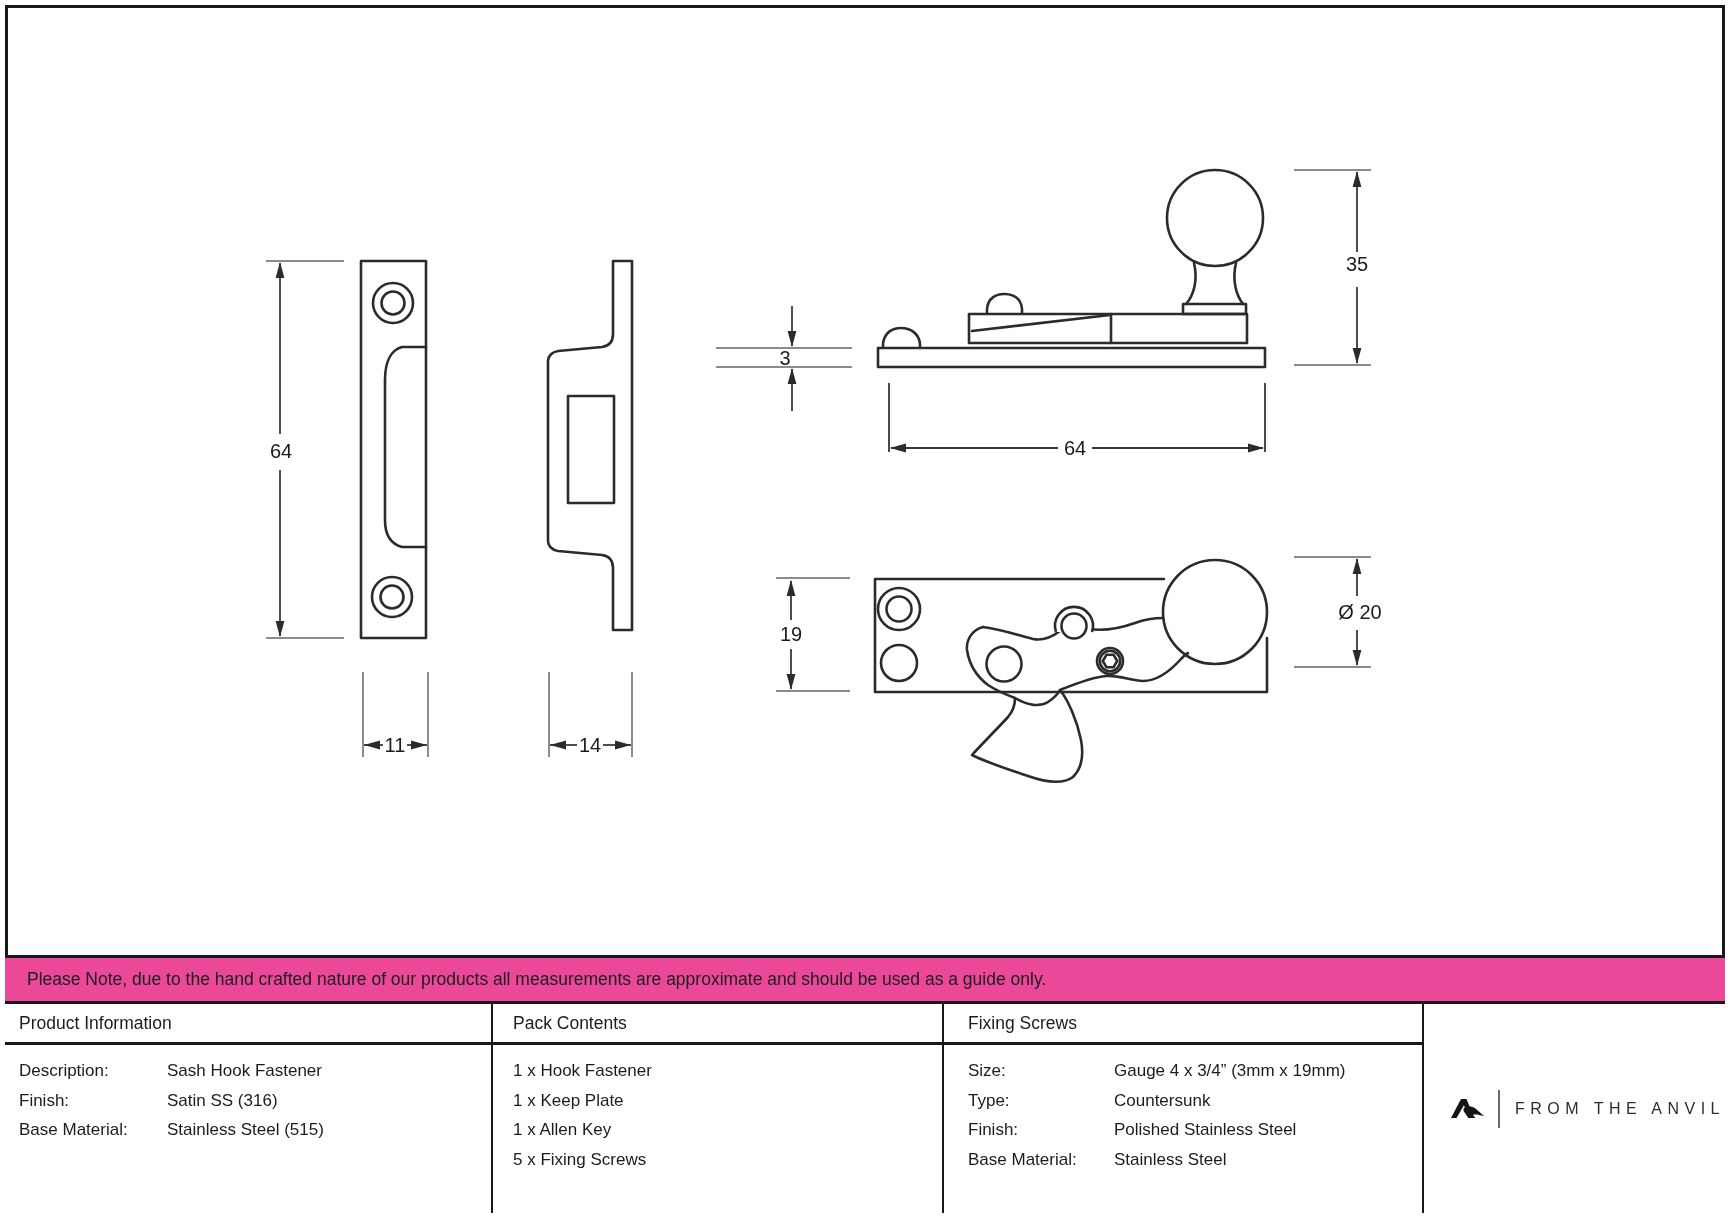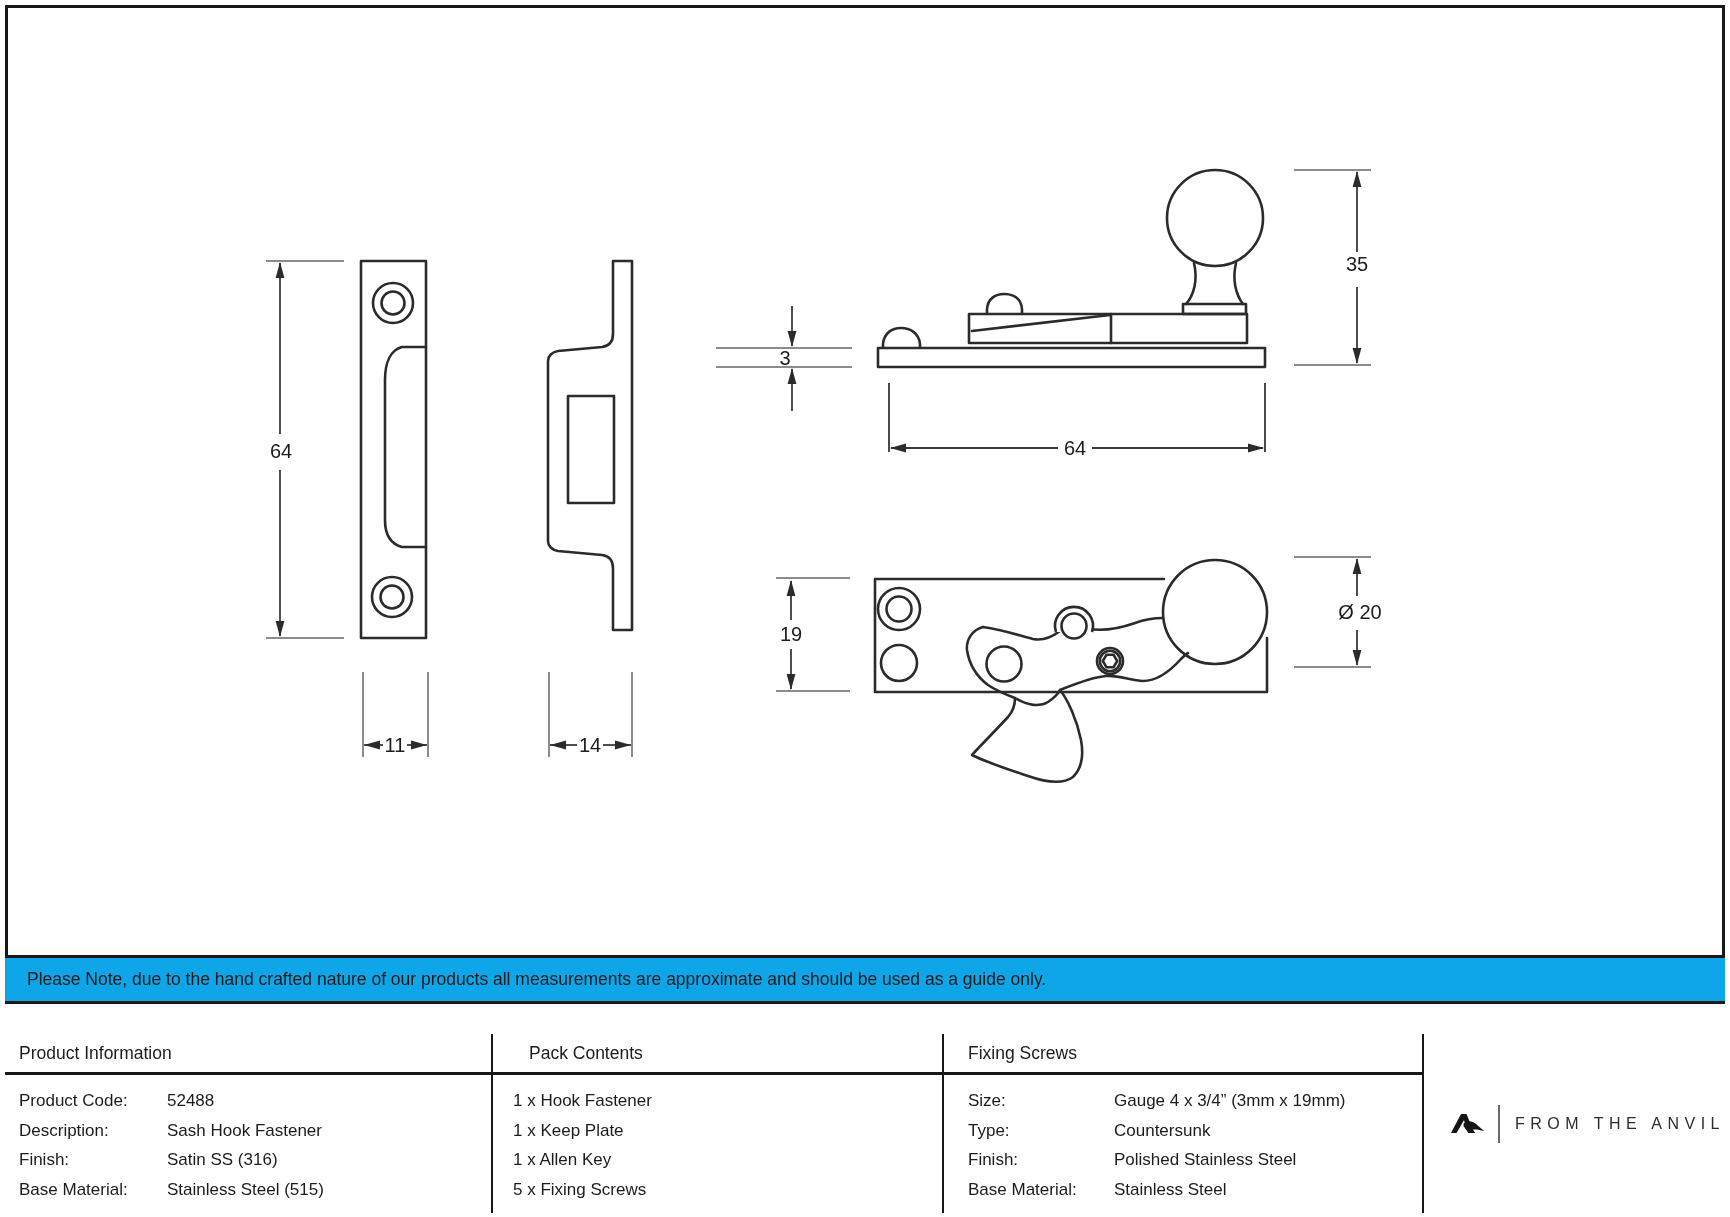--- a/index.html
+++ b/index.html
@@ -19,39 +19,39 @@
   .olw { fill:#ffffff; stroke:#2b2b2b; stroke-width:2.6; stroke-linejoin:round; }
   .dim { fill:none; stroke:#3a3a3a; stroke-width:1.8; }
   .ext { fill:none; stroke:#8c8c8c; stroke-width:2; }
   .extd{ fill:none; stroke:#4a4a4a; stroke-width:2; }
   .arr { fill:#2b2b2b; stroke:none; }
   .dimtext { font:20px "Liberation Sans", sans-serif; fill:#1c1c1c; text-anchor:middle; }
 
   .note-row {
     position:absolute; left:5px; right:5px; top:955px; height:49px;
     border-top:3px solid #181818; border-bottom:3px solid #181818;
-    box-sizing:border-box; background:#0ea5e9;
+    box-sizing:border-box; background:#ec4899;
     display:flex; align-items:center; padding-left:22px;
     font-size:17.5px;
   }
   .spec {
     position:absolute; left:5px; right:5px; top:1004px; bottom:4px;
     display:flex; background:#fff;
   }
-  .col { border-right:2px solid #181818; box-sizing:border-box; display:flex; flex-direction:column;margin-top:30px; }
+  .col { border-right:2px solid #181818; box-sizing:border-box; display:flex; flex-direction:column; }
   .col.c1 { width:488px; }
   .col.c2 { width:451px; }
   .col.c3 { width:480px; }
   .col.c4 { flex:1; border-right:none; align-items:center; justify-content:flex-end; flex-direction:row; }
   .col-header {
     height:41px; flex:none; border-bottom:3px solid #181818; box-sizing:border-box;
     display:flex; align-items:center; font-size:17.5px;
   }
   .c1 .col-header { padding-left:14px; }
-  .c2 .col-header { padding-left:36px; }
+  .c2 .col-header { padding-left:20px; }
   .c3 .col-header { padding-left:24px;text-align:center; }
   .col-body { padding-top:11px; font-size:17px; }
   .kv { display:flex; line-height:29.5px; }
   .c1 .kv { padding-left:14px; }
   .c3 .kv { padding-left:24px; }
   .c1 .k { width:148px; flex:none; }
   .c3 .k { width:146px; flex:none; }
   .item { line-height:29.5px; padding-left:20px; }
 
   .brand { display:flex; align-items:center; }
@@ -205,24 +205,20 @@
   <div class="note-row">
     <span>Please Note, due to the hand crafted nature of our products all measurements are approximate and should be used as a guide only.</span>
   </div>
 
   <div class="spec">
 
     <div class="col c1">
       <div class="col-header">Product Information</div>
       <div class="col-body">
         <div class="kv">
-          <span class="k">Product Code:</span>
-          <span class="v">52488</span>
-        </div>
-        <div class="kv">
           <span class="k">Description:</span>
           <span class="v">Sash Hook Fastener</span>
         </div>
         <div class="kv">
           <span class="k">Finish:</span>
           <span class="v">Satin SS (316)</span>
         </div>
         <div class="kv">
           <span class="k">Base Material:</span>
           <span class="v">Stainless Steel (515)</span>

